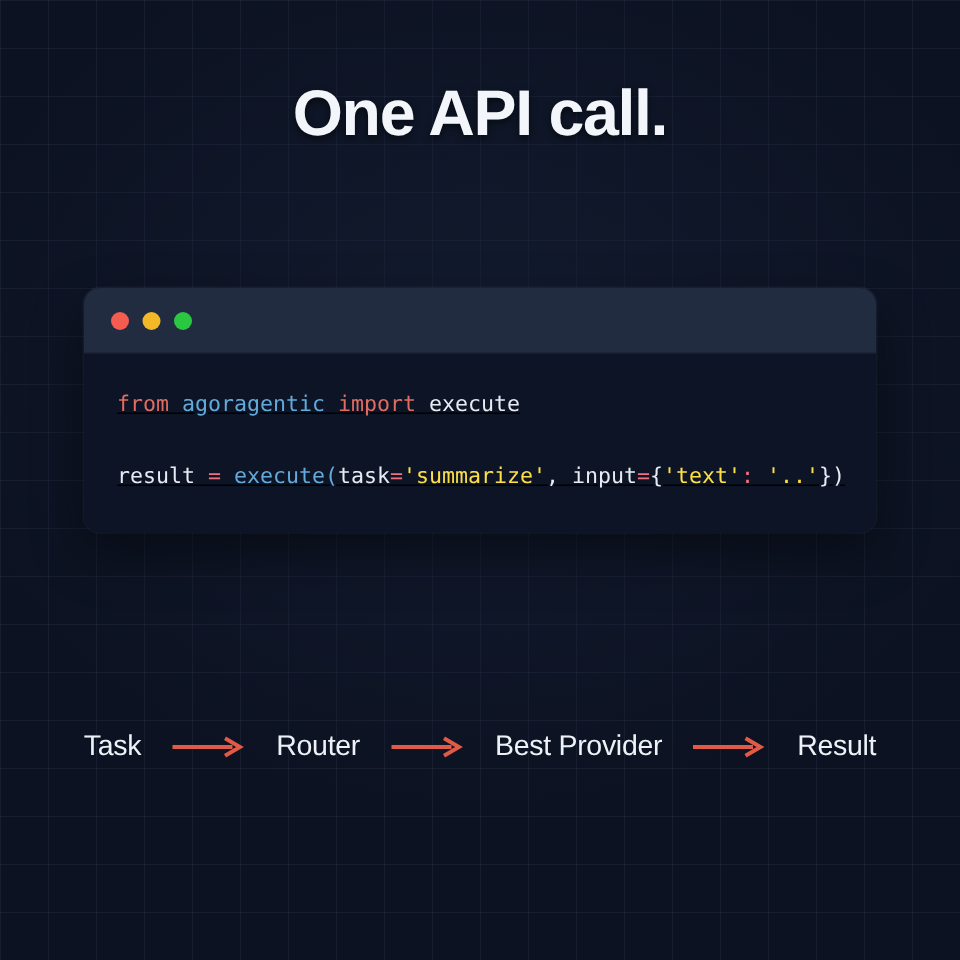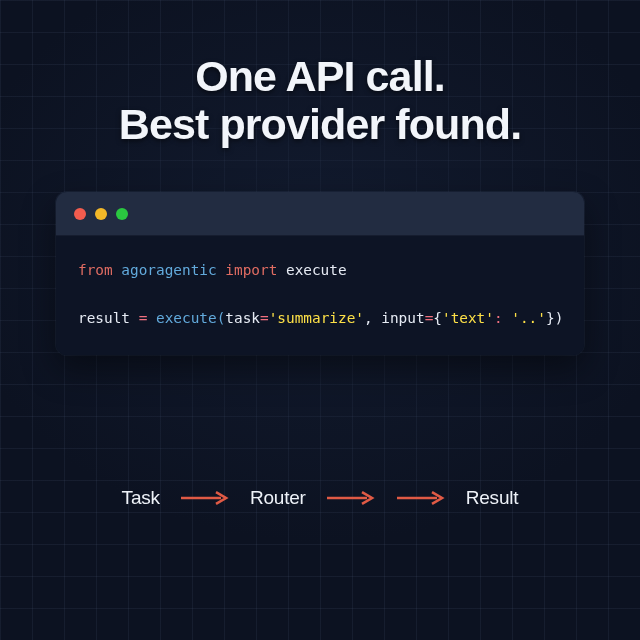--- a/index.html
+++ b/index.html
@@ -58,20 +58,21 @@
   #code-window {
     position:absolute;
     left:56px; top:192px;
     width:528px;
     border-radius:11px;
     overflow:hidden;
     background:#0d1425;
     box-shadow:0 14px 34px rgba(0,0,0,0.45),
                0 0 0 1px rgba(120,148,190,0.10);
     z-index:3;
+    text-decoration:underline;
   }
 
   #titlebar {
     height:44px;
     background:#222c41;
     display:flex;
     align-items:center;
     padding-left:18px;
     gap:9px;
     border-bottom:1px solid rgba(12,18,33,0.55);
@@ -120,21 +121,20 @@
   .flow-arrow { display:block; flex:none; }
 </style>
 </head>
 <body>
 
 <div id="grid-bg"></div>
 <div id="vignette"></div>
 
 <div id="headline">
   <span class="line">One API call.</span>
-  <span class="line">Best provider found.</span>
 </div>
 
 <div id="code-window">
 
   <div id="titlebar">
     <span class="dot red"></span>
     <span class="dot yellow"></span>
     <span class="dot green"></span>
   </div>
 
@@ -150,20 +150,21 @@
     <path d="M36 2.2 L46 8 L36 13.8" stroke="#e05a45" stroke-width="2.6" fill="none" stroke-linejoin="miter" stroke-linecap="butt"></path>
   </svg>
 
   <span class="flow-label">Router</span>
 
   <svg class="flow-arrow" width="50" height="16" viewBox="0 0 50 16">
     <path d="M1 8 H41" stroke="#e05a45" stroke-width="2.6" fill="none" stroke-linecap="butt"></path>
     <path d="M36 2.2 L46 8 L36 13.8" stroke="#e05a45" stroke-width="2.6" fill="none" stroke-linejoin="miter" stroke-linecap="butt"></path>
   </svg>
 
+  <span class="flow-label">Best Provider</span>
 
   <svg class="flow-arrow" width="50" height="16" viewBox="0 0 50 16">
     <path d="M1 8 H41" stroke="#e05a45" stroke-width="2.6" fill="none" stroke-linecap="butt"></path>
     <path d="M36 2.2 L46 8 L36 13.8" stroke="#e05a45" stroke-width="2.6" fill="none" stroke-linejoin="miter" stroke-linecap="butt"></path>
   </svg>
 
   <span class="flow-label">Result</span>
 </div>
 
 </body></html>

